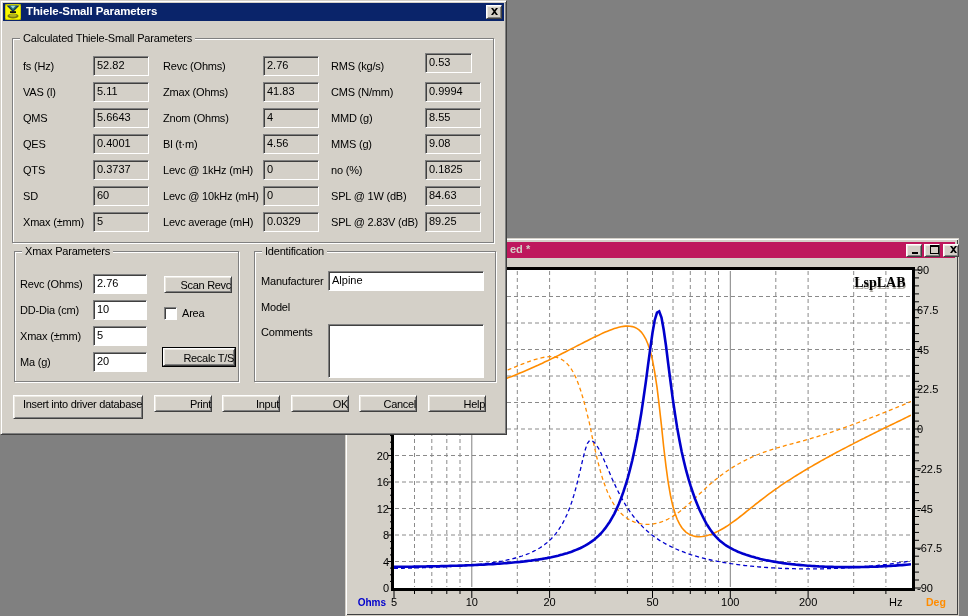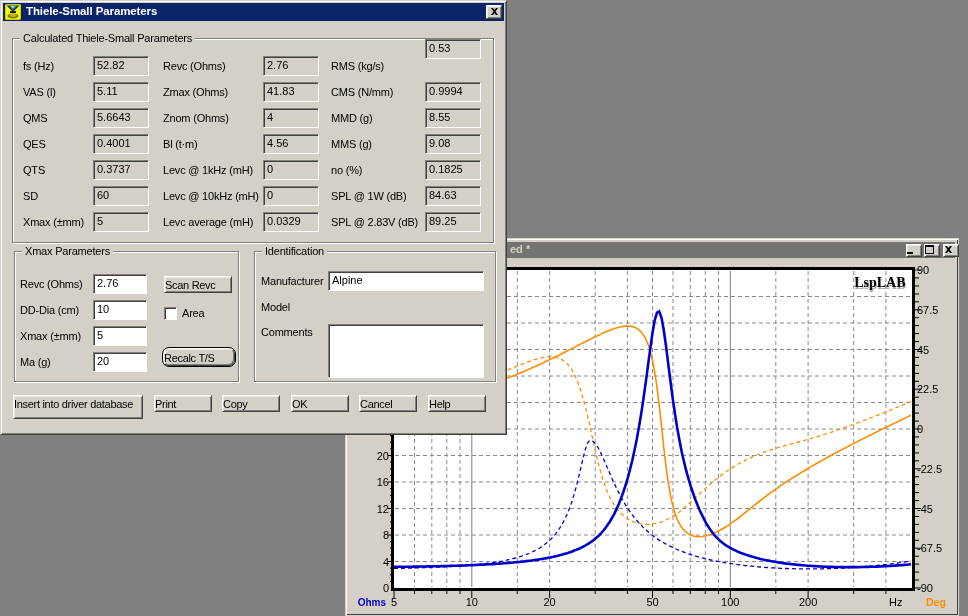--- a/index.html
+++ b/index.html
@@ -1,35 +1,35 @@
 <!DOCTYPE html>
 <html><head><meta charset="utf-8">
 <style>
 * { margin:0; padding:0; box-sizing:border-box; }
 html,body { width:968px; height:616px; overflow:hidden; background:#808080;
   font-family:"Liberation Sans", sans-serif; font-size:11px; color:#000; }
 #cwin { position:absolute; left:345px; top:238px; width:614px; height:378px;
   background:#d4d0c8; border:1px solid #d4d0c8;
   box-shadow: inset 1px 1px 0 #ffffff, inset -1px -1px 0 #404040; }
-#ctitle { position:absolute; left:3px; top:3px; width:606px; height:16px; background:#737373; }
+#ctitle { position:absolute; left:3px; top:3px; width:606px; height:16px; background:#be185d; }
 #ctext { position:absolute; left:161px; top:1px; color:#d4d0c8; font-weight:bold; font-size:11px; }
 .cbtn { position:absolute; top:2px; width:16px; height:13px; text-align:center; }
 .cbtn svg { vertical-align:1px; }
 #chartsvg { position:absolute; left:0; top:0; }
 #dlg { position:absolute; left:0; top:0; width:507px; height:435px; background:#d4d0c8;
   border:1px solid; border-color:#d4d0c8 #404040 #404040 #d4d0c8;
   box-shadow: inset 1px 1px 0 #ffffff, inset -1px -1px 0 #808080; }
 #dtitle { position:absolute; left:2px; top:2px; width:501px; height:18px; background:#0a246a;text-decoration:underline; }
 #dicon { position:absolute; left:2px; top:1px; }
 #dtext { position:absolute; left:23px; top:2px; color:#fff; font-weight:bold; font-size:11.5px; letter-spacing:-0.1px; }
 #dclose { position:absolute; right:2px; top:2px; width:16px; height:14px; line-height:12px; text-align:center; }
-.btn { position:absolute; background:#d4d0c8; text-align:left; letter-spacing:-0.3px;
+.btn { position:absolute; background:#d4d0c8; text-align:right; letter-spacing:-0.3px;
   border:1px solid; border-color:#ffffff #404040 #404040 #ffffff;
   box-shadow: inset 1px 1px 0 #ece9e2, inset -1px -1px 0 #808080; }
-.btn.def { outline:1px solid #000;border-radius:6px; }
+.btn.def { outline:1px solid #000; }
 .btn svg { display:inline-block; }
 .grp { position:absolute; border:1px solid #808080;
   box-shadow: 1px 1px 0 #ffffff, inset 1px 1px 0 #ffffff; }
 .gl { position:absolute; background:#d4d0c8; padding:0 3px; height:13px; line-height:13px; letter-spacing:-0.2px; }
 .lb { position:absolute; height:14px; line-height:14px; letter-spacing:-0.2px; }
 .fld { position:absolute; padding:2px 0 0 3px; height:20px;
   border:1px solid; border-color:#808080 #ffffff #ffffff #808080;
   box-shadow: inset 1px 1px 0 #404040; }
 .fld.ro { background:#d4d0c8; }
 .fld.wh { background:#ffffff; }
@@ -261,21 +261,21 @@
           <path d="M1,0 L3,0 L4.5,2 L6,0 L8,0 L5.5,3.5 L8,7 L6,7 L4.5,5 L3,7 L1,7 L3.5,3.5 Z" fill="#000"></path>
         </svg></div>
  </div>
  <div class="grp" style="left:11px;top:37px;width:482px;height:205px"></div>
     <div class="gl" style="left:19px;top:31px">Calculated Thiele-Small Parameters</div>
     <div class="lb" style="left:22px;top:58px;width:140px">fs (Hz)</div>
     <div class="fld ro" style="left:92px;top:55px;width:56px">52.82</div>
     <div class="lb" style="left:162px;top:58px;width:140px">Revc (Ohms)</div>
     <div class="fld ro" style="left:262px;top:55px;width:56px">2.76</div>
     <div class="lb" style="left:330px;top:58px;width:140px">RMS (kg/s)</div>
-    <div class="fld ro" style="left:424px;top:38px;width:56px">0.53</div>
+    <div class="fld ro" style="left:424px;top:52px;width:47px">0.53</div>
     <div class="lb" style="left:22px;top:84px;width:140px">VAS (l)</div>
     <div class="fld ro" style="left:92px;top:81px;width:56px">5.11</div>
     <div class="lb" style="left:162px;top:84px;width:140px">Zmax (Ohms)</div>
     <div class="fld ro" style="left:262px;top:81px;width:56px">41.83</div>
     <div class="lb" style="left:330px;top:84px;width:140px">CMS (N/mm)</div>
     <div class="fld ro" style="left:424px;top:81px;width:56px">0.9994</div>
     <div class="lb" style="left:22px;top:110px;width:140px">QMS</div>
     <div class="fld ro" style="left:92px;top:107px;width:56px">5.6643</div>
     <div class="lb" style="left:162px;top:110px;width:140px">Znom (Ohms)</div>
     <div class="fld ro" style="left:262px;top:107px;width:56px">4</div>
@@ -321,16 +321,16 @@
     <div class="btn def" style="left:162px;top:347px;width:72px;height:18px;line-height:18px">Recalc T/S</div>
     <div class="grp" style="left:253px;top:250px;width:242px;height:131px"></div>
     <div class="gl" style="left:261px;top:244px">Identification</div>
     <div class="lb" style="left:260px;top:273px;width:70px">Manufacturer</div>
     <div class="fld wh" style="left:327px;top:270px;width:156px;height:20px">Alpine</div>
     <div class="lb" style="left:260px;top:299px;width:60px">Model</div>
     <div class="lb" style="left:260px;top:324px;width:60px">Comments</div>
     <div class="fld wh" style="left:327px;top:323px;width:156px;height:54px"></div>
     <div class="btn" style="left:12px;top:394px;width:130px;height:24px;line-height:17px">Insert into driver database</div>
     <div class="btn" style="left:153px;top:394px;width:58px;height:17px;line-height:17px">Print</div>
-    <div class="btn" style="left:221px;top:394px;width:58px;height:17px;line-height:17px">Copy</div>
+    <div class="btn" style="left:221px;top:394px;width:58px;height:17px;line-height:17px">Input</div>
     <div class="btn" style="left:290px;top:394px;width:58px;height:17px;line-height:17px">OK</div>
     <div class="btn" style="left:358px;top:394px;width:58px;height:17px;line-height:17px">Cancel</div>
     <div class="btn" style="left:427px;top:394px;width:58px;height:17px;line-height:17px">Help</div>
 </div>
 </body></html>

